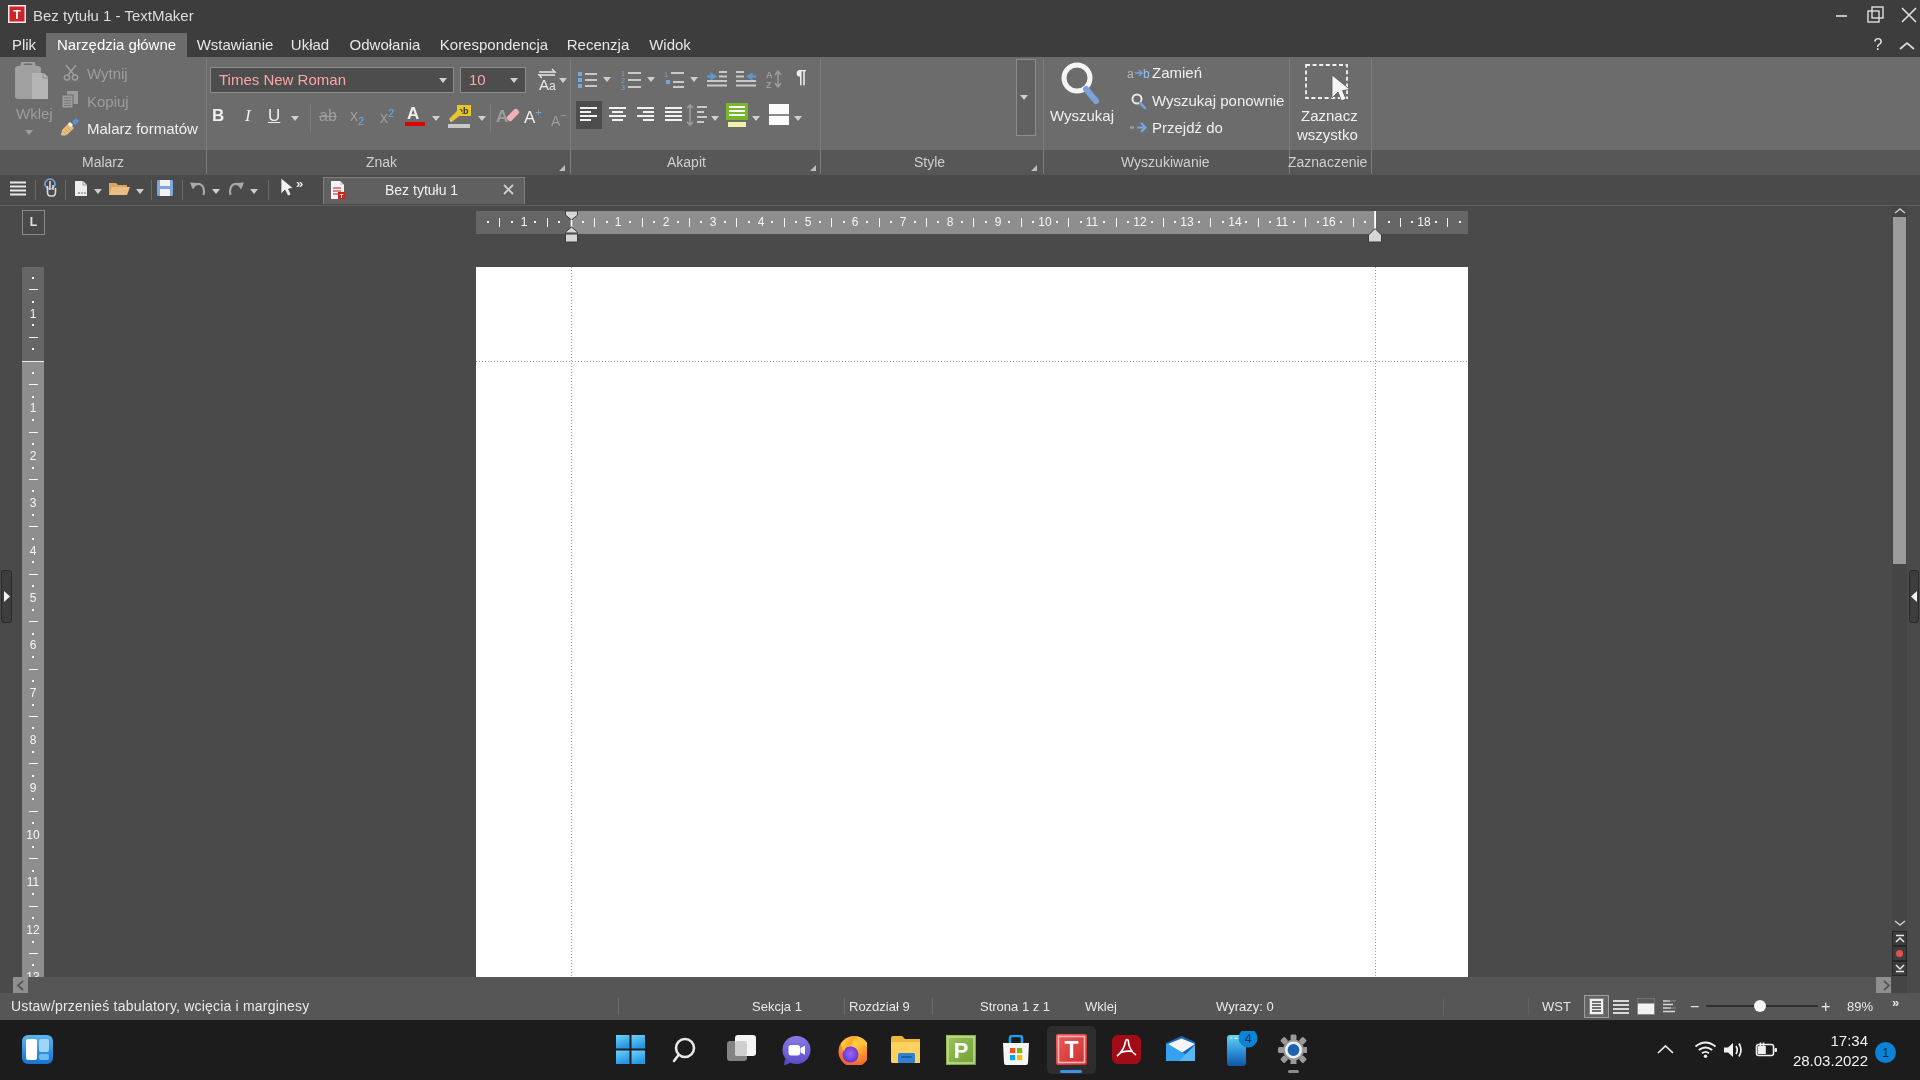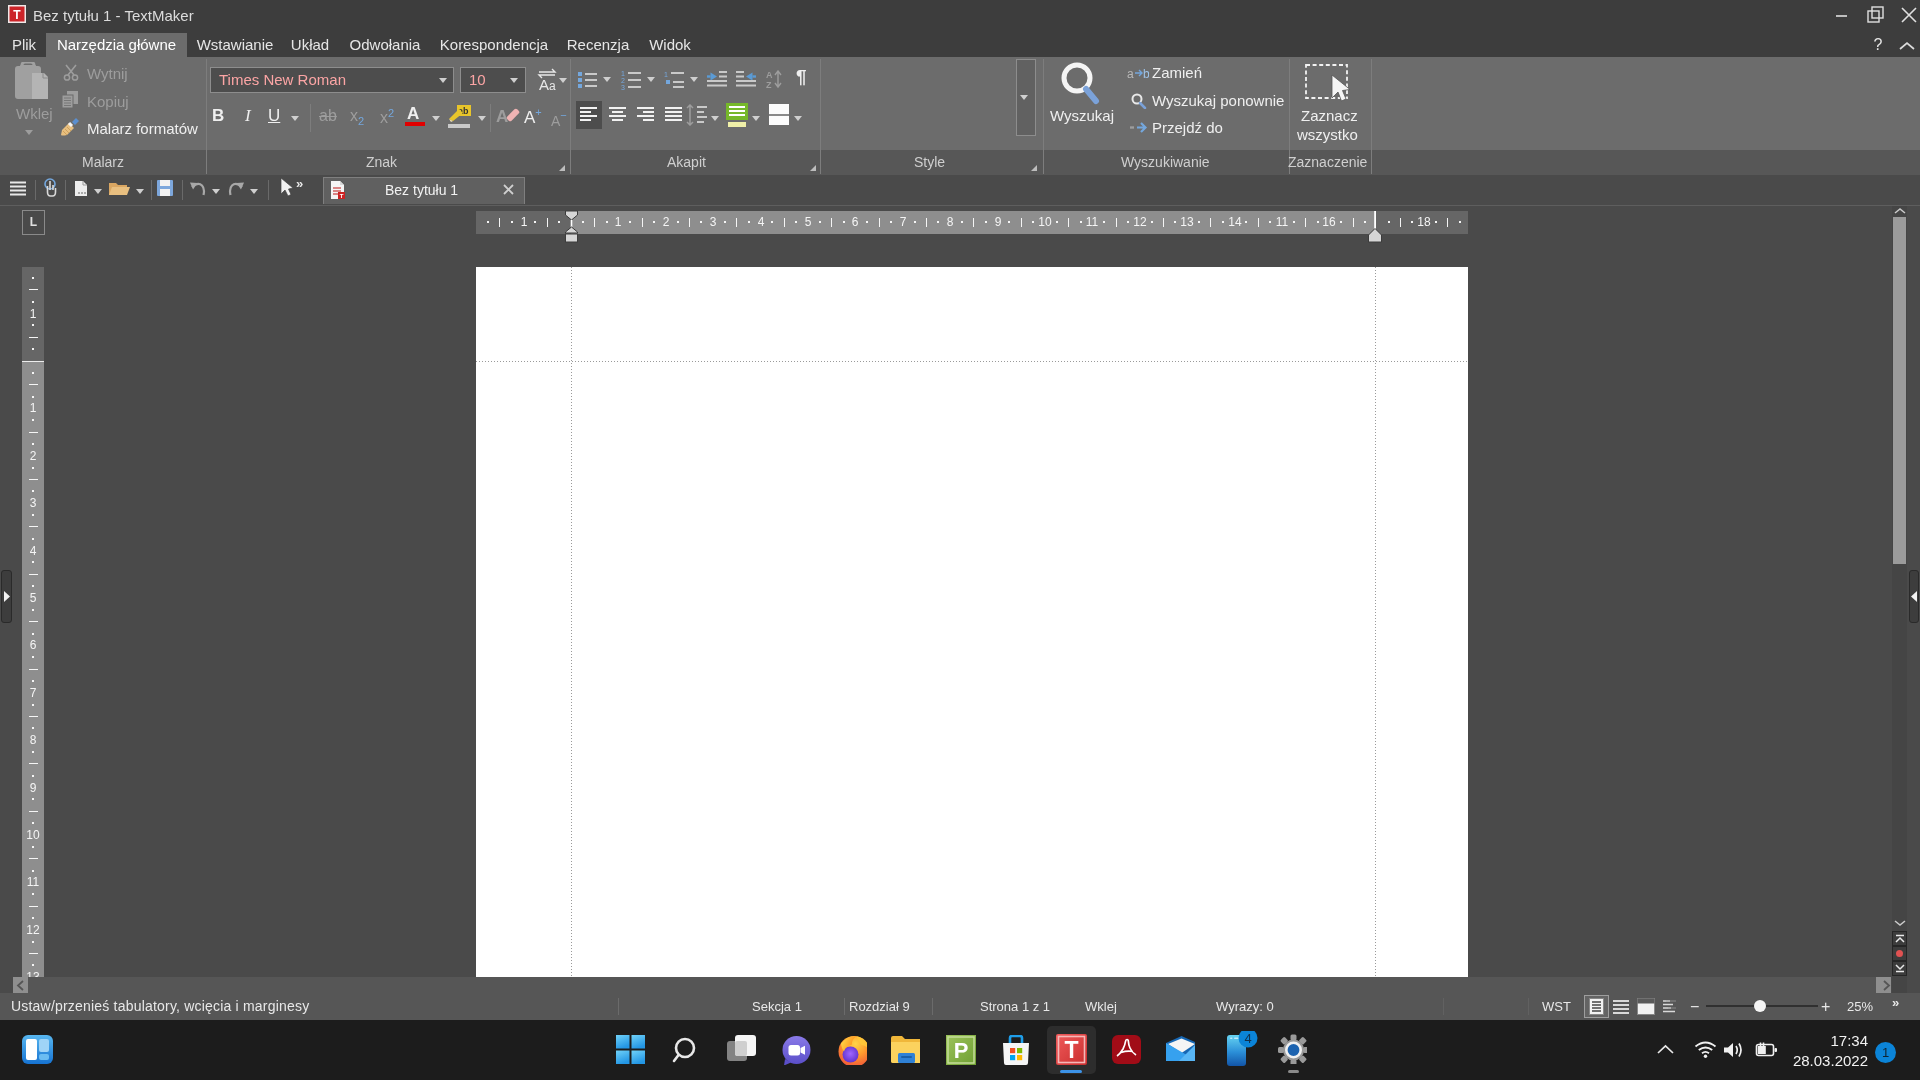--- a/index.html
+++ b/index.html
@@ -552,21 +552,21 @@
       <rect x="0.5" y="0.5" width="17" height="5" fill="#5a5a5a"></rect>
     </svg>
     <svg class="abs" style="left:1663px;top:7px" width="17" height="14">
       <path d="M0 1 h7 M0 4.5 h10 M0 8 h8 M0 11.5 h12" stroke="#d9d9d9" stroke-width="1.6"></path>
       <path d="M3 1 h10 M5 8 h8" stroke="#9a9a9a" stroke-width="1.6" opacity="0.5"></path>
     </svg>
     <div class="sitem" style="left:1690px;font-size:16px">−</div>
     <div class="abs" style="left:1706px;top:12px;width:112px;height:2px;background:#303030"></div>
     <div class="abs" style="left:1754px;top:7px;width:12px;height:12px;border-radius:50%;background:#f5f5f5"></div>
     <div class="sitem" style="left:1821px;font-size:16px">+</div>
-    <div class="sitem" style="left:1847px">25%</div>
+    <div class="sitem" style="left:1847px">89%</div>
     <div class="sitem" style="left:1892px;top:-4px;font-weight:bold">»</div>
   </div>
   <div class="abs" id="taskbar">
 
     <svg class="abs" style="left:22px;top:15px" width="31" height="29">
       <defs>
           <linearGradient id="wg" x1="0" y1="0" x2="0" y2="1">
             <stop offset="0" stop-color="#58b7f0"></stop>
             <stop offset="1" stop-color="#1673d2"></stop>
           </linearGradient>

